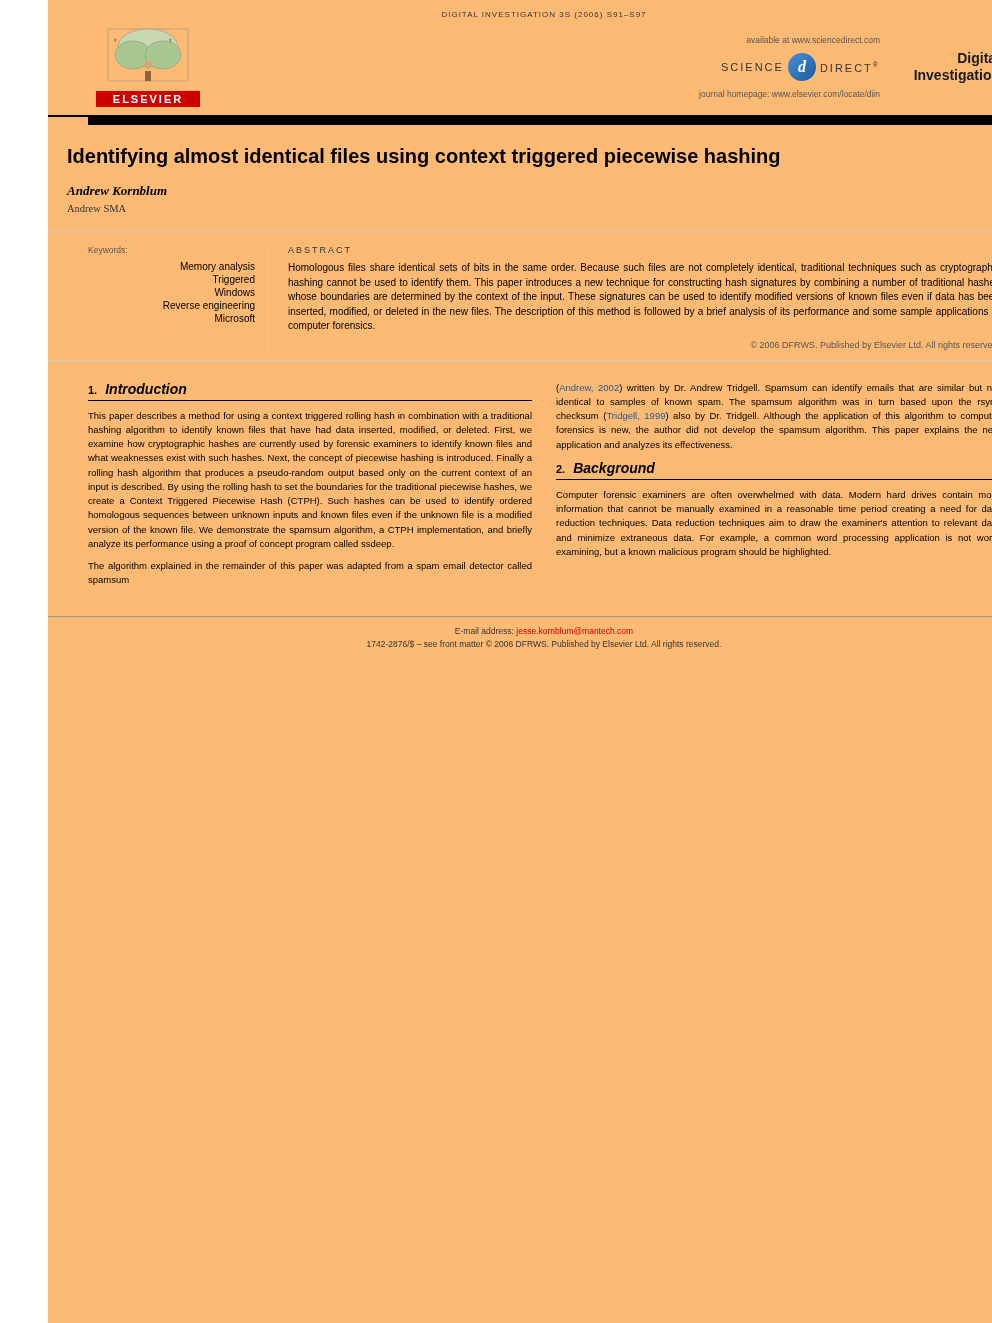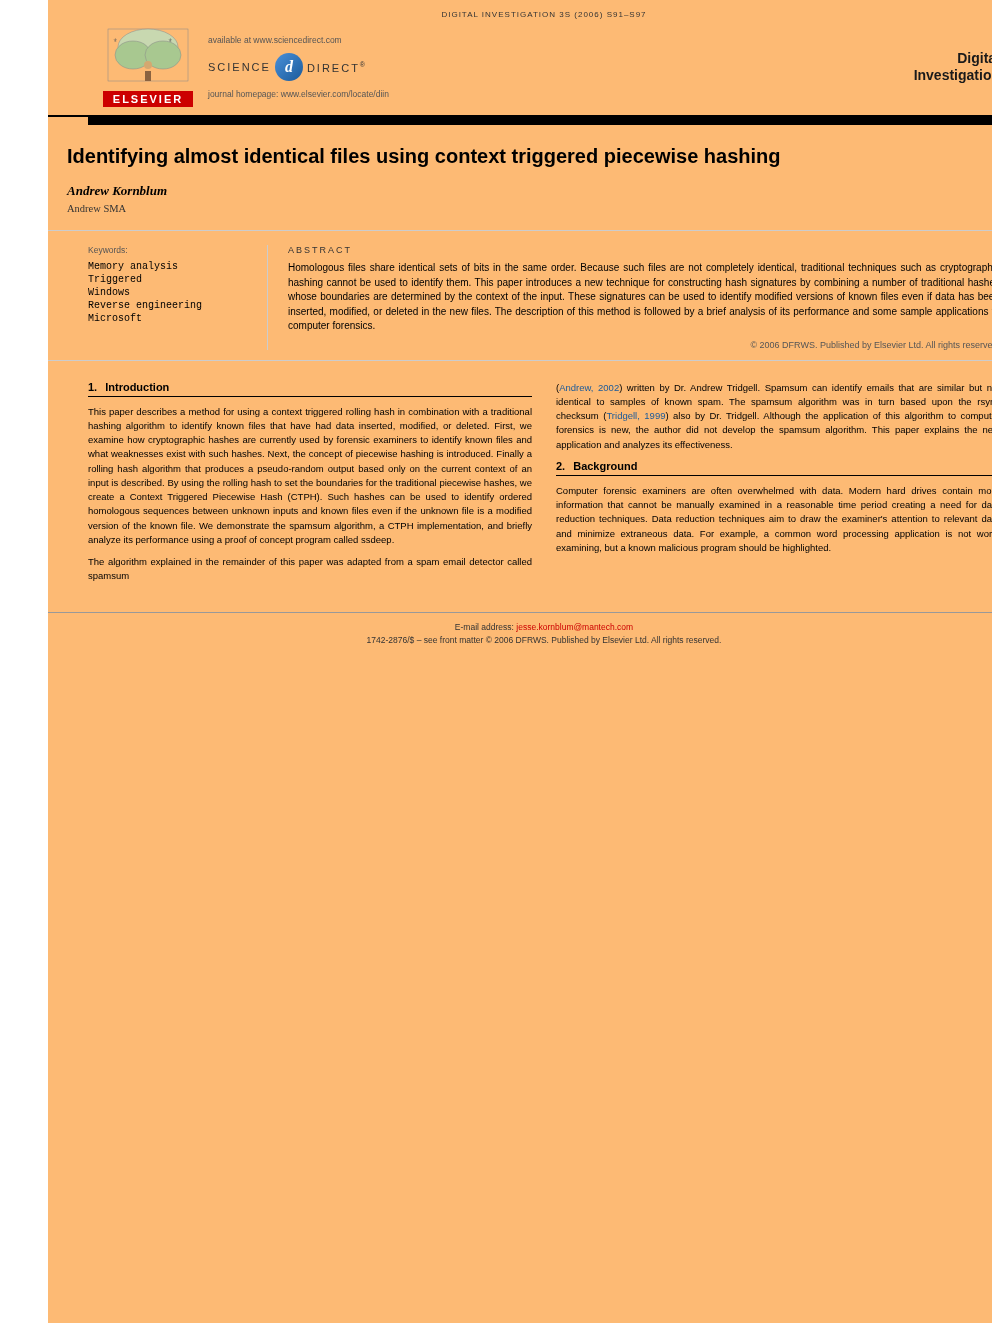--- a/index.html
+++ b/index.html
@@ -60,28 +60,28 @@
     .elsevier-label {
       background: #c00;
       color: #fff;
       font-family: Arial, sans-serif;
       font-size: 11px;
       font-weight: bold;
       letter-spacing: 2px;
       padding: 2px 6px;
       margin-top: 2px;
       text-align: center;
-      width: 90px;
+      width: 104px;
     }
 
     .center-logos {
       flex: 1;
       display: flex;
       flex-direction: column;
-      align-items: flex-start;
+      align-items: flex-end;
       gap: 8px;
     }
 
     .available-text {
       font-size: 8.5px;
       color: #555;
       font-family: Arial, sans-serif;
     }
 
     .sciencedirect-logo {
@@ -199,21 +199,22 @@
       font-size: 8.5px;
       color: #555;
       margin-bottom: 6px;
       font-family: Arial, sans-serif;
     }
 
     .keyword-item {
       font-size: 10px;
       color: #000;
       margin-bottom: 2px;
-      font-family: Liberation Mono, monospace;
+      font-family: Liberation Sans, sans-serif;
+      text-align: right;
     }
 
     .abstract-col {
       flex: 1;
     }
 
     .abstract-label {
       font-size: 9px;
       letter-spacing: 2px;
       color: #333;
@@ -261,22 +262,23 @@
       padding-bottom: 3px;
     }
 
     .section-number {
       font-size: 11px;
       font-weight: bold;
       font-family: Arial, sans-serif;
     }
 
     .section-title {
-      font-size: 11px;
-      font-weight: bold;
+      font-size: 14px;
+      font-weight: bold;
+      font-style: italic;
       font-family: Arial, sans-serif;
     }
 
     .body-text {
       font-size: 9.5px;
       line-height: 1.5;
       text-align: justify;
       font-family: Arial, sans-serif;
       color: #000;
       margin-bottom: 8px;

